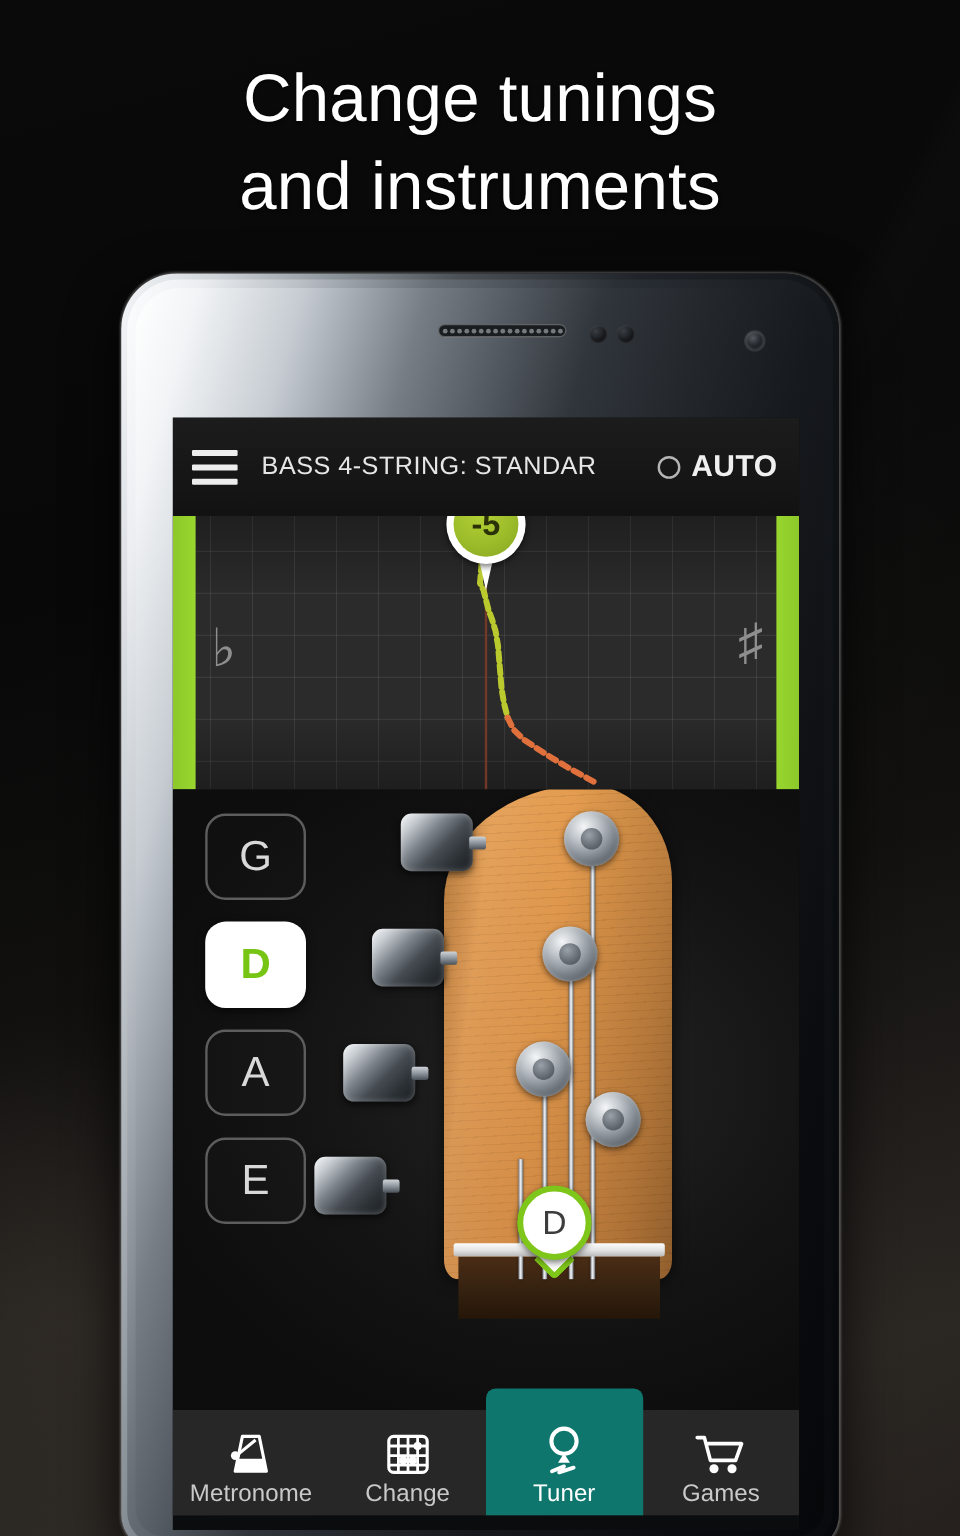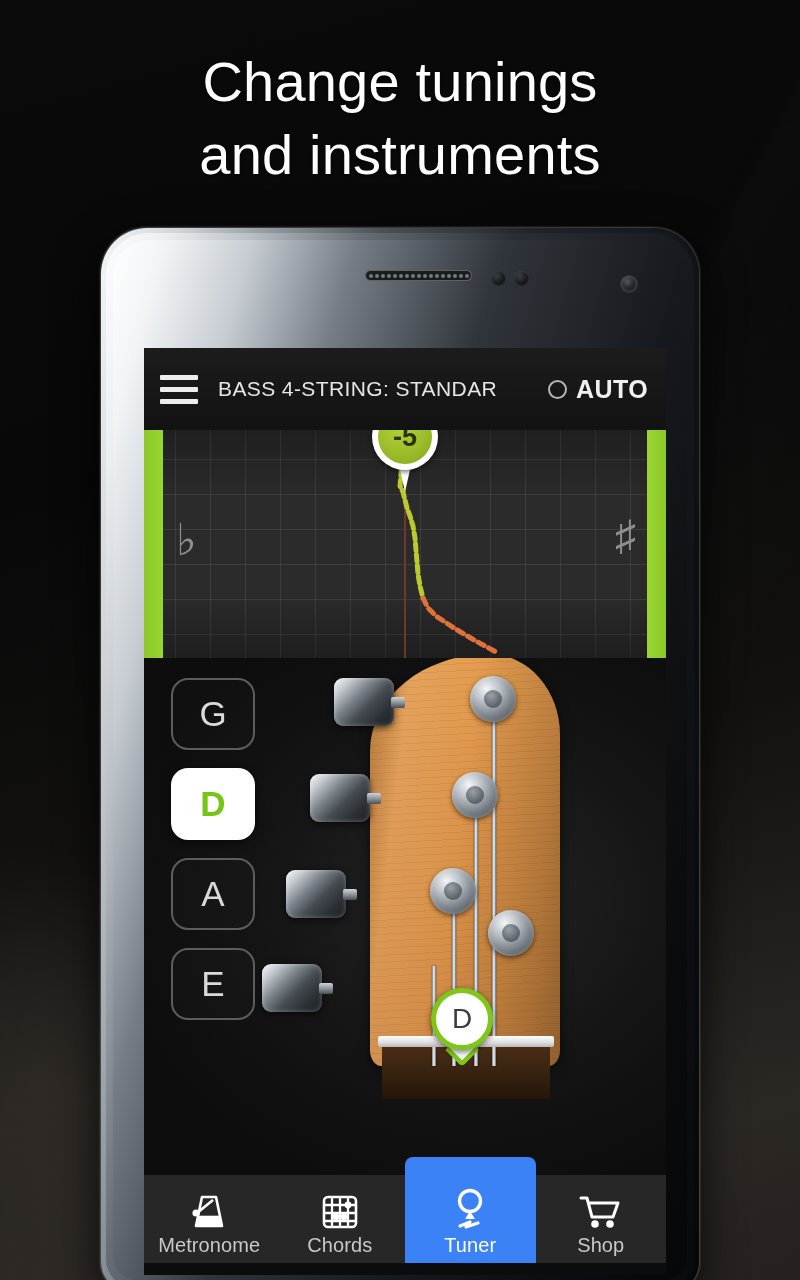--- a/index.html
+++ b/index.html
@@ -303,21 +303,21 @@
     padding-bottom:6px; cursor:pointer; position:relative;
   }
   .nav-item .nav-icon{
     height:44px; display:flex; align-items:flex-end; justify-content:center;
     margin-bottom:2px;
   }
   .nav-item .nav-label{
     font-size:20px; color:#c9c9c9; letter-spacing:.1px;
   }
   .nav-item.active{
-    background:#3b82f6; margin-top:-18px; padding-top:20px;
+    background:#0f766e; margin-top:-18px; padding-top:20px;
     border-radius:8px 8px 0 0;
   }
   .nav-item.active .nav-label{ color:#ffffff; }
 
   
   #home-strip{
     position:absolute; left:31px; top:1023px; width:522px; height:12px;
     background:#0b0c0d;
   }
 </style>
@@ -460,21 +460,21 @@
             <div class="nav-icon">
               <svg width="42" height="40" viewBox="0 0 42 40">
                 <rect x="5" y="5" width="32" height="30" rx="4" fill="none" stroke="#fff" stroke-width="2.6"></rect>
                 <path d="M13 5 V35 M21 5 V35 M29 5 V35" stroke="#fff" stroke-width="2.3"></path>
                 <path d="M5 13 H37 M5 21 H37 M5 29 H37" stroke="#fff" stroke-width="2.3"></path>
                 <circle cx="29" cy="13" r="3.4" fill="#fff"></circle>
                 <circle cx="17" cy="25" r="3.4" fill="#fff"></circle>
                 <circle cx="25" cy="25" r="3.4" fill="#fff"></circle>
               </svg>
             </div>
-            <div class="nav-label">Chords</div>
+            <div class="nav-label">Change</div>
           </div>
 
           <div class="nav-item active">
             <div class="nav-icon">
               <svg width="42" height="46" viewBox="0 0 42 46">
                 <circle cx="21" cy="15" r="10.5" fill="none" stroke="#fff" stroke-width="3.4"></circle>
                 <path d="M21 25 L16 33 L26 33 Z" fill="#fff"></path>
                 <path d="M11 40 L21 36 L17 41 L29 37" fill="none" stroke="#fff" stroke-width="3.2" stroke-linejoin="round" stroke-linecap="round"></path>
               </svg>
             </div>
@@ -483,21 +483,21 @@
 
 
           <div class="nav-item">
             <div class="nav-icon">
               <svg width="46" height="40" viewBox="0 0 46 40">
                 <path d="M3 6 H9 L14 25 H35 L40 11 H12" fill="none" stroke="#fff" stroke-width="3" stroke-linecap="round" stroke-linejoin="round"></path>
                 <circle cx="17" cy="32" r="3.8" fill="#fff"></circle>
                 <circle cx="32" cy="32" r="3.8" fill="#fff"></circle>
               </svg>
             </div>
-            <div class="nav-label">Shop</div>
+            <div class="nav-label">Games</div>
           </div>
 
         </div>
       </div>
     </div>
 
     <div id="home-strip"></div>
 
   </div>
  </div>

